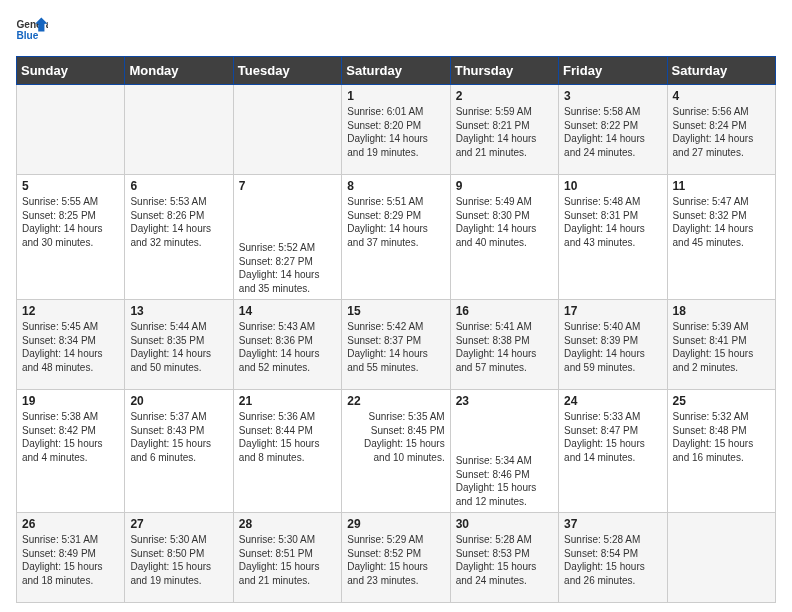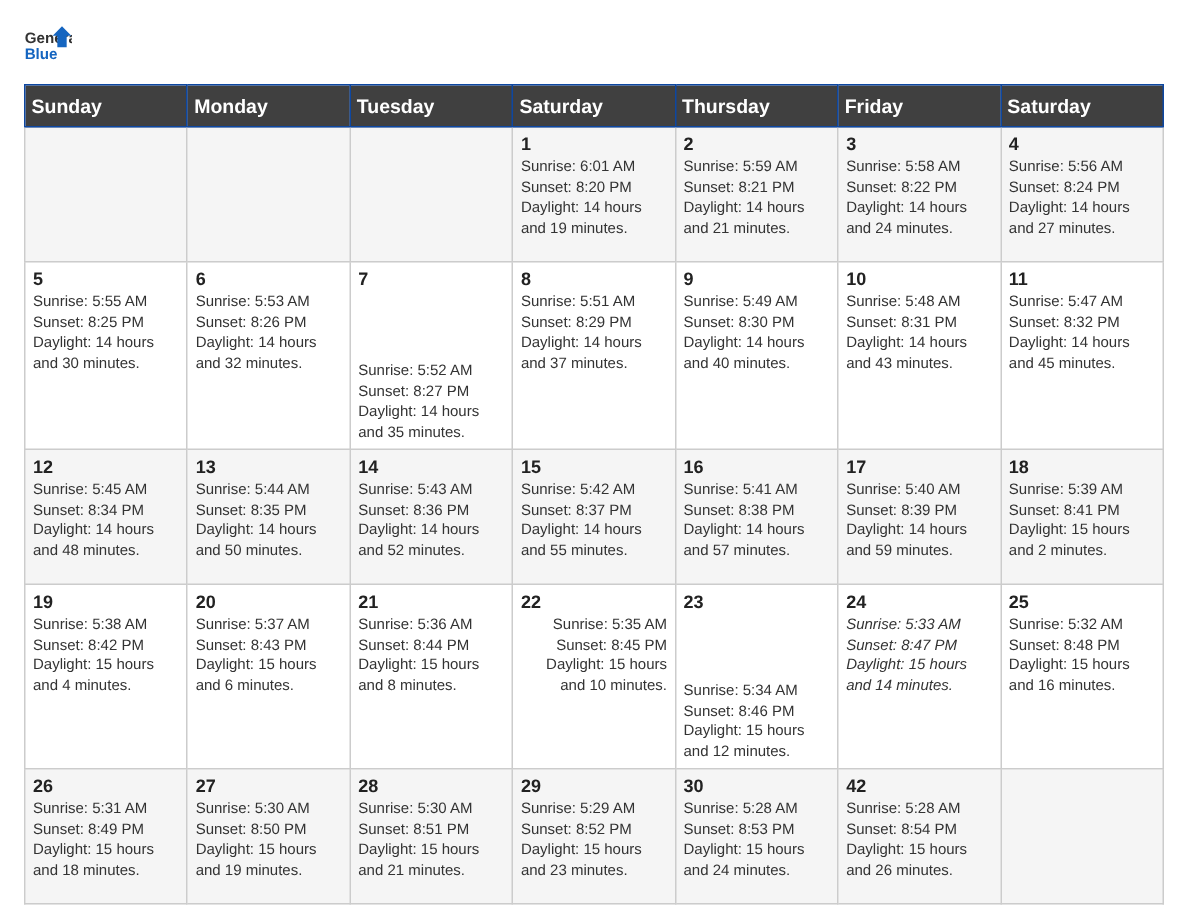--- a/index.html
+++ b/index.html
@@ -274,21 +274,21 @@
         </td>
         <td>
           <span class="day-number">23</span>
           <div class="cell-content" style="white-space: pre-line; margin-top: 46px;">Sunrise: 5:34 AM
 Sunset: 8:46 PM
 Daylight: 15 hours
 and 12 minutes.</div>
         </td>
         <td>
           <span class="day-number">24</span>
-          <div class="cell-content" style="white-space: pre-line; font-style: italic;">Sunrise: 5:33 AM
+          <div class="cell-content" style="white-space: pre-line;">Sunrise: 5:33 AM
 Sunset: 8:47 PM
 Daylight: 15 hours
 and 14 minutes.</div>
         </td>
         <td>
           <span class="day-number">25</span>
           <div class="cell-content" style="white-space: pre-line;">Sunrise: 5:32 AM
 Sunset: 8:48 PM
 Daylight: 15 hours
 and 16 minutes.</div>
@@ -324,21 +324,21 @@
 and 23 minutes.</div>
         </td>
         <td>
           <span class="day-number">30</span>
           <div class="cell-content" style="white-space: pre-line;">Sunrise: 5:28 AM
 Sunset: 8:53 PM
 Daylight: 15 hours
 and 24 minutes.</div>
         </td>
         <td>
-          <span class="day-number">42</span>
+          <span class="day-number">37</span>
           <div class="cell-content" style="white-space: pre-line;">Sunrise: 5:28 AM
 Sunset: 8:54 PM
 Daylight: 15 hours
 and 26 minutes.</div>
         </td>
         <td></td>
       </tr>
     </tbody>
 </table>
 

